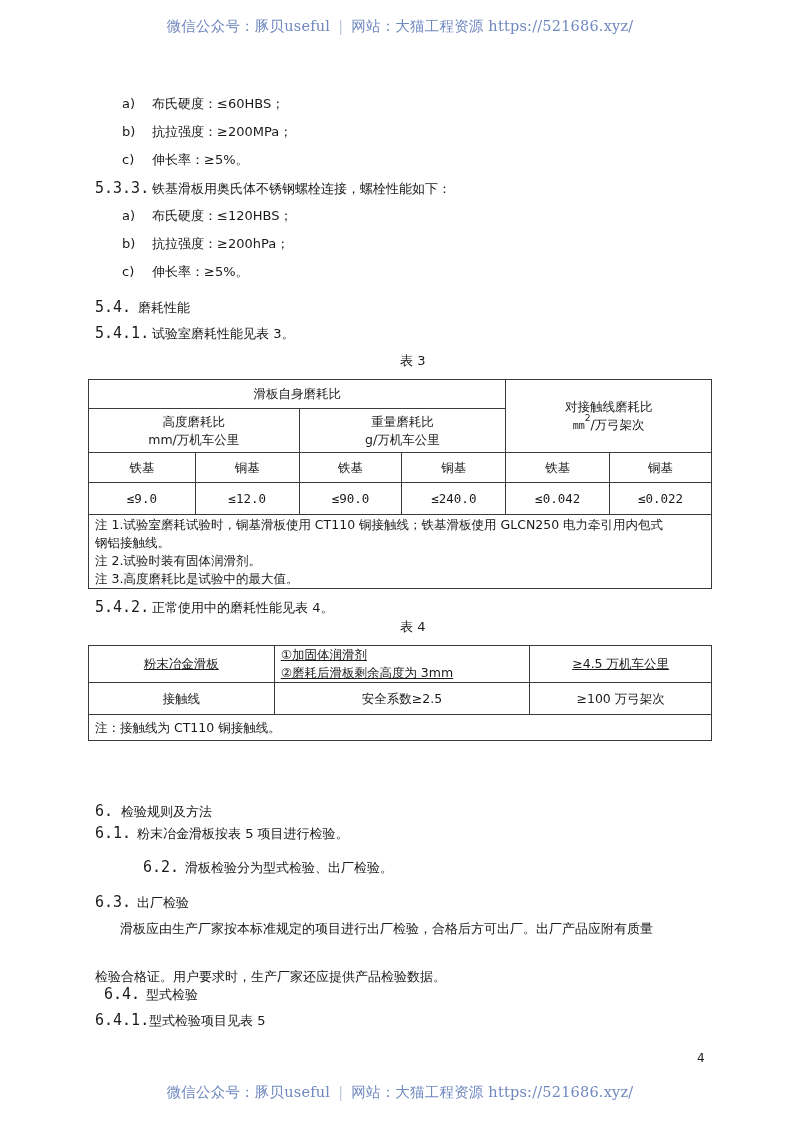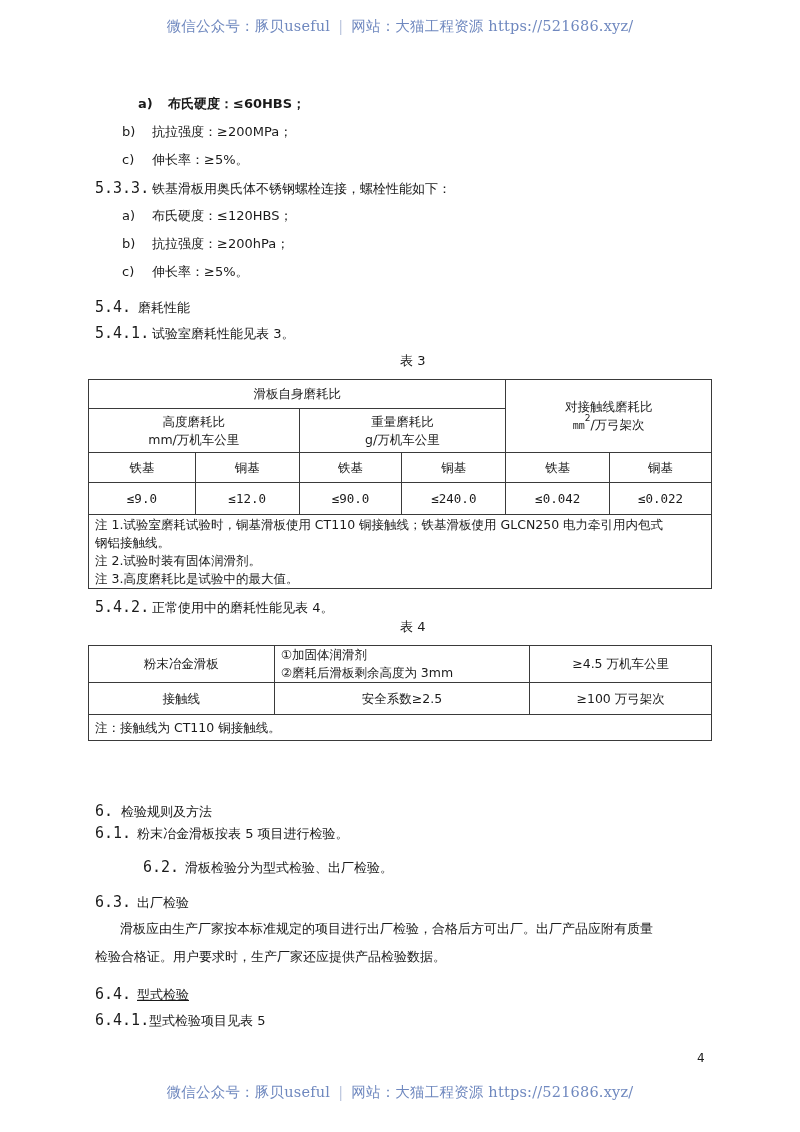--- a/index.html
+++ b/index.html
@@ -21,21 +21,21 @@
   .spaced { letter-spacing:10px; }
   .pagenum { position:absolute; left:697px; top:1051px; font-size:12px; }
 </style>
 </head>
 <body>
 
 <div class="wm" style="top:17px;">
   <span>微信公众号：豚贝useful</span><span class="sep">|</span><span>网站：大猫工程资源 https://521686.xyz/</span>
 </div>
 
-<div class="abs line" style="left:138px; top:95px;font-weight:bold;">
+<div class="abs line" style="left:122px; top:95px;">
   <span class="item-label">a)</span><span>布氏硬度：≤60HBS；</span>
 </div>
 <div class="abs line" style="left:122px; top:123px;">
   <span class="item-label">b)</span><span>抗拉强度：≥200MPa；</span>
 </div>
 <div class="abs line" style="left:122px; top:151px;">
   <span class="item-label">c)</span><span>伸长率：≥5%。</span>
 </div>
 
 <div class="abs line" style="left:95px; top:179px;">
@@ -118,21 +118,21 @@
 </div>
 <div class="abs caption" style="left:400px; top:618px;">表 4</div>
 
 <table style="left:88px; top:645px; width:624px;">
   <colgroup>
     <col style="width:186px">
       <col style="width:256px">
       <col style="width:182px">
   </colgroup>
   <tbody>
-  <tr style="height:29px;">
+  <tr style="height:29px;text-decoration:underline;">
     <td>粉末冶金滑板</td>
     <td class="left">
       <div>①加固体润滑剂</div>
       <div>②磨耗后滑板剩余高度为 3mm</div>
     </td>
     <td>≥4.5 万机车公里</td>
   </tr>
   <tr style="height:32px;">
     <td>接触线</td>
     <td>安全系数≥2.5</td>
@@ -150,22 +150,22 @@
 <div class="abs line" style="left:95px; top:824px;">
   <span class="num" style="width:42px;">6.1.</span><span>粉末冶金滑板按表 5 项目进行检验。</span>
 </div>
 <div class="abs line" style="left:95px; top:858px;margin-left:48px;">
   <span class="num" style="width:42px;">6.2.</span><span>滑板检验分为型式检验、出厂检验。</span>
 </div>
 <div class="abs line" style="left:95px; top:893px;">
   <span class="num" style="width:42px;">6.3.</span><span>出厂检验</span>
 </div>
 <div class="abs line" style="left:120px; top:920px;">滑板应由生产厂家按本标准规定的项目进行出厂检验，合格后方可出厂。出厂产品应附有质量</div>
-<div class="abs line" style="left:95px; top:948px;">检验合格证。用户要求时，生产厂家还应提供产品检验数据。</div>
-<div class="abs line" style="left:95px; top:985px;text-decoration:underline;">
+<div class="abs line" style="left:95px; top:968px;">检验合格证。用户要求时，生产厂家还应提供产品检验数据。</div>
+<div class="abs line" style="left:104px; top:985px;">
   <span class="num" style="width:42px;">6.4.</span><span>型式检验</span>
 </div>
 <div class="abs line" style="left:95px; top:1011px;">
   <span class="num" style="width:54px;">6.4.1.</span><span>型式检验项目见表 5</span>
 </div>
 
 <div class="pagenum">4</div>
 
 <div class="wm" style="top:1083px;">
   <span>微信公众号：豚贝useful</span><span class="sep">|</span><span>网站：大猫工程资源 https://521686.xyz/</span>

